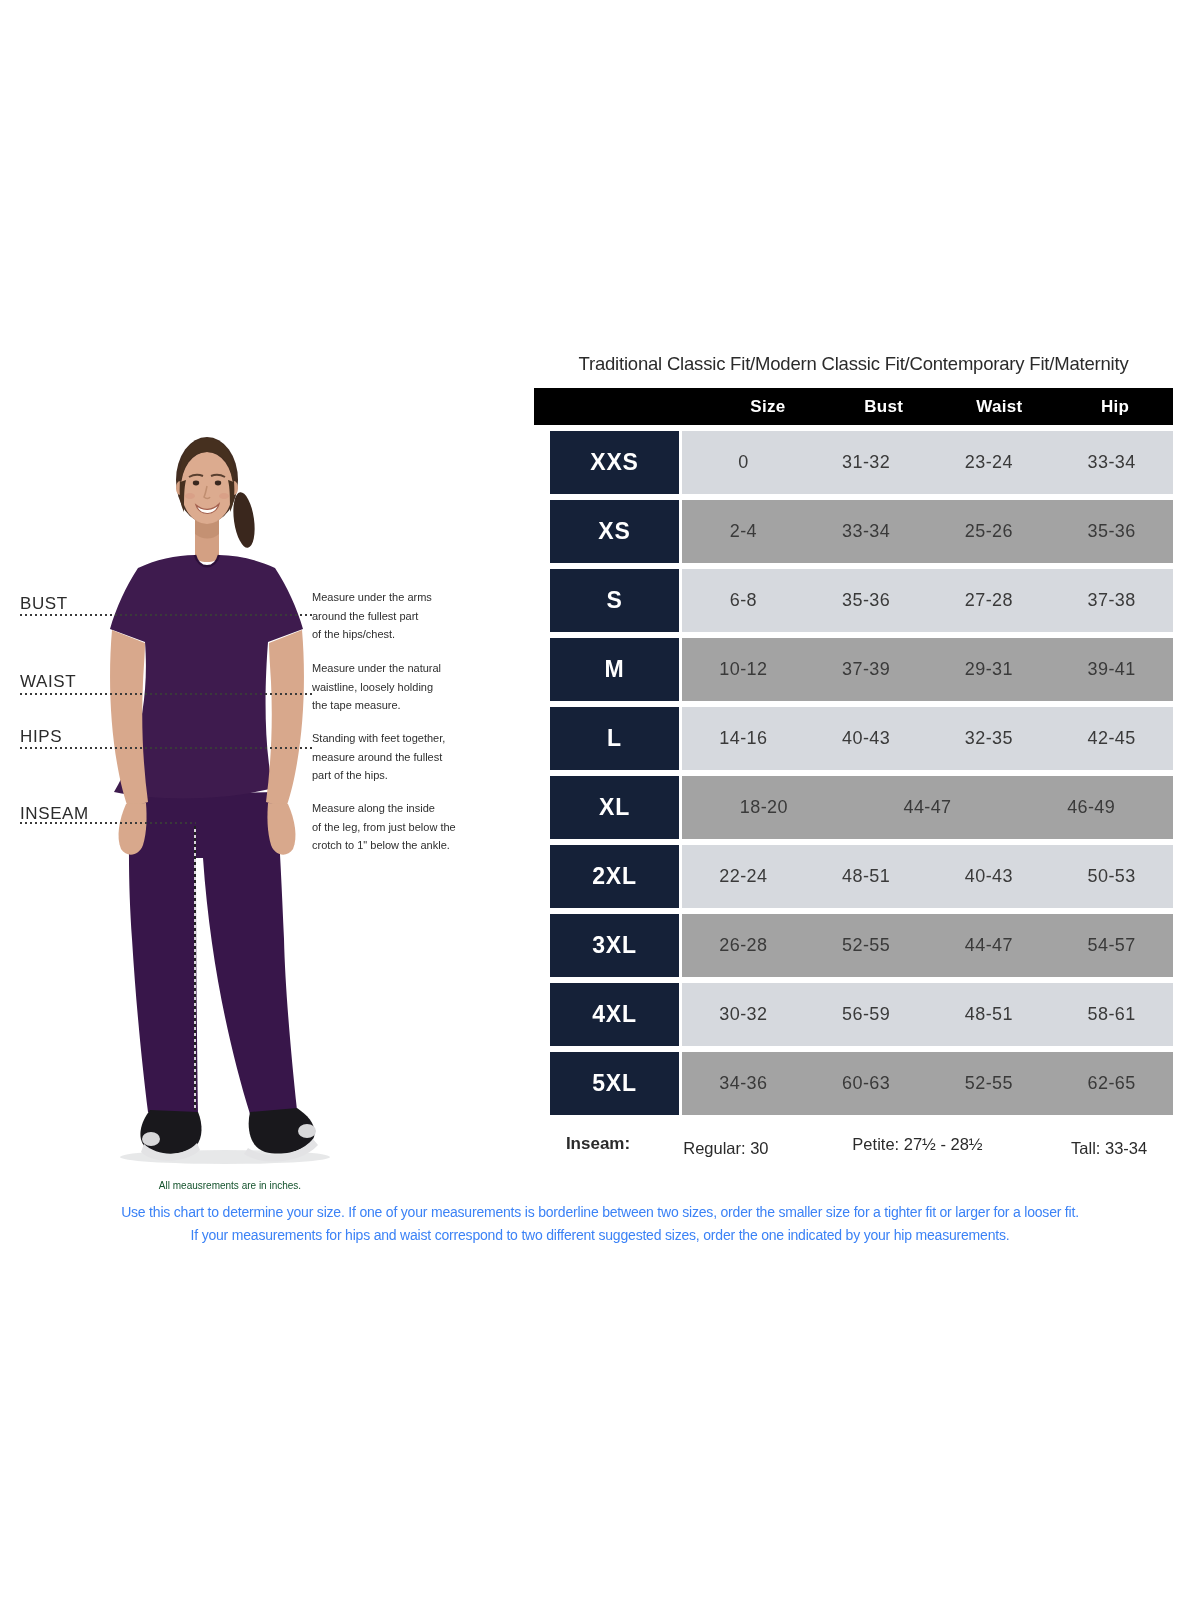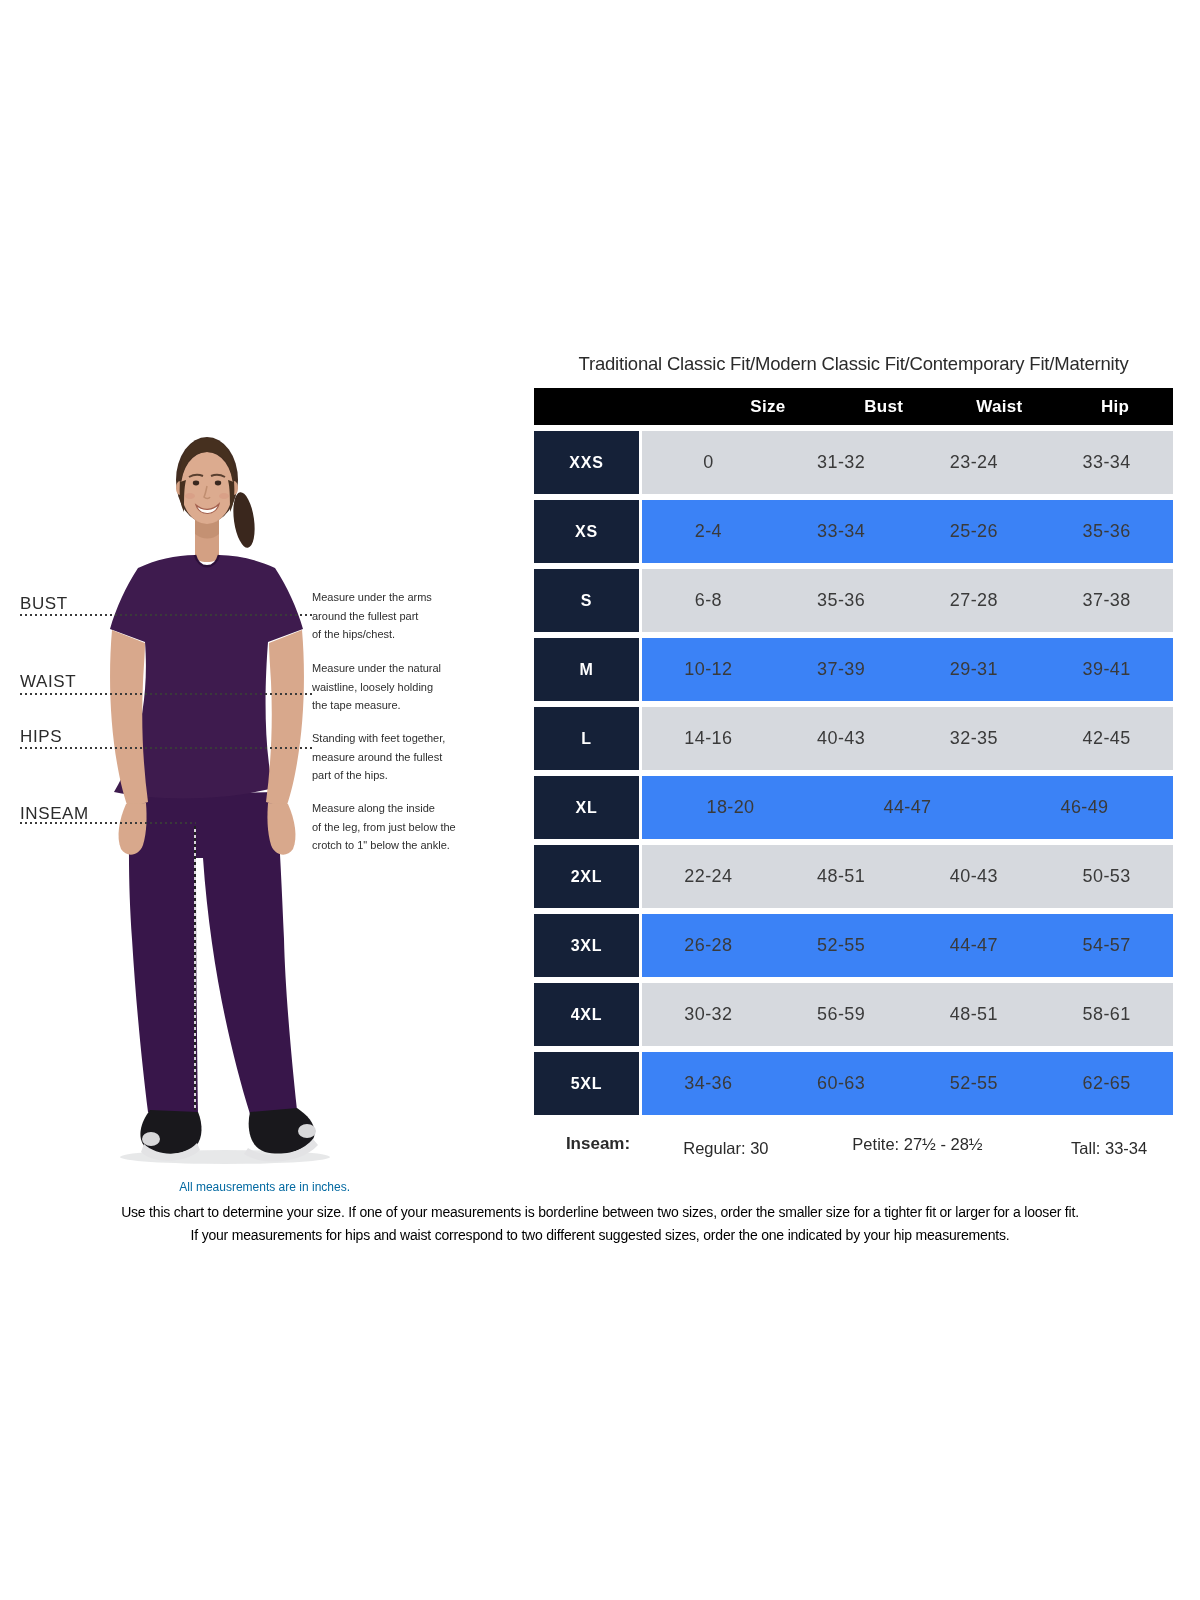--- a/index.html
+++ b/index.html
@@ -9,46 +9,46 @@
   
   .title{position:absolute;left:534px;top:353px;width:639px;text-align:center;
          font-size:18.5px;letter-spacing:-0.2px;color:#2b2b2b;}
 
   
   .size-table{position:absolute;left:534px;top:388px;width:639px;}
   .thead{display:flex;background:#000000;height:37px;align-items:center;margin-bottom:6px;padding-left:48px;}
   .corner{width:128px;}
   .th{flex:1;text-align:center;color:#ffffff;font-weight:bold;font-size:17px;letter-spacing:.3px;}
   .trow{display:flex;height:63px;margin-bottom:6px;}
-  .rlabel{width:105px;margin-right:3px;background:#152138;color:#fff;font-weight:bold;
-          font-size:16px;letter-spacing:.8px;display:flex;align-items:center;justify-content:center;}
+  .rlabel{width:129px;margin-right:3px;background:#152138;color:#fff;font-weight:bold;
+          font-size:23px;letter-spacing:.8px;display:flex;align-items:center;justify-content:center;margin-left:16px;}
   .rcells{flex:1;display:flex;}
   .gray .rcells{background:#d6d9de;}
-  .white .rcells{background:#3b82f6;}
+  .white .rcells{background:#a3a3a3;}
   .td{flex:1;display:flex;align-items:center;justify-content:center;
       font-size:18px;color:#3a3a3a;letter-spacing:.4px;}
   .tfoot{display:flex;margin-top:12px;height:34px;align-items:center;font-size:16.5px;color:#2b2b2b;}
   .tf-label{width:128px;text-align:center;font-weight:bold;font-size:17px;}
   .tf.c1{width:127.75px;text-align:center;margin-top:8px;}
   .tf.c2{width:255.5px;text-align:center;}
 
   
   .meas-label{position:absolute;left:20px;font-size:17px;letter-spacing:.6px;color:#2b2b2b;}
   .dotline{position:absolute;height:2px;z-index:5;
            background-image:repeating-linear-gradient(to right,#3a3a3a 0 2px,transparent 2px 5px);}
   .vline{position:absolute;left:194px;top:826px;width:2px;height:284px;z-index:5;
          background-image:repeating-linear-gradient(to bottom,#222 0 3px,#d8d2da 3px 6px);}
   .instr{position:absolute;left:312px;width:200px;font-weight:normal;
          font-size:11px;line-height:18.5px;color:#2e2e2e;white-space:nowrap;}
 
   
-  .units-note{position:absolute;left:110px;top:1180px;width:240px;text-align:right;
-              font-size:12px;color:#0369a1;}
+  .units-note{position:absolute;left:110px;top:1180px;width:240px;text-align:center;
+              font-size:10px;color:#14532d;}
   .foot-note{position:absolute;left:20px;width:1160px;text-align:center;font-size:14px;
-             letter-spacing:-0.2px;color:#000000;white-space:nowrap;}
+             letter-spacing:-0.2px;color:#3b82f6;white-space:nowrap;}
   .n1{top:1204px;}
   .n2{top:1227px;}
 
   .model{position:absolute;left:100px;top:424px;width:240px;height:744px;z-index:1;}
 </style>
 </head>
 <body>
 
 <div class="page">
 

